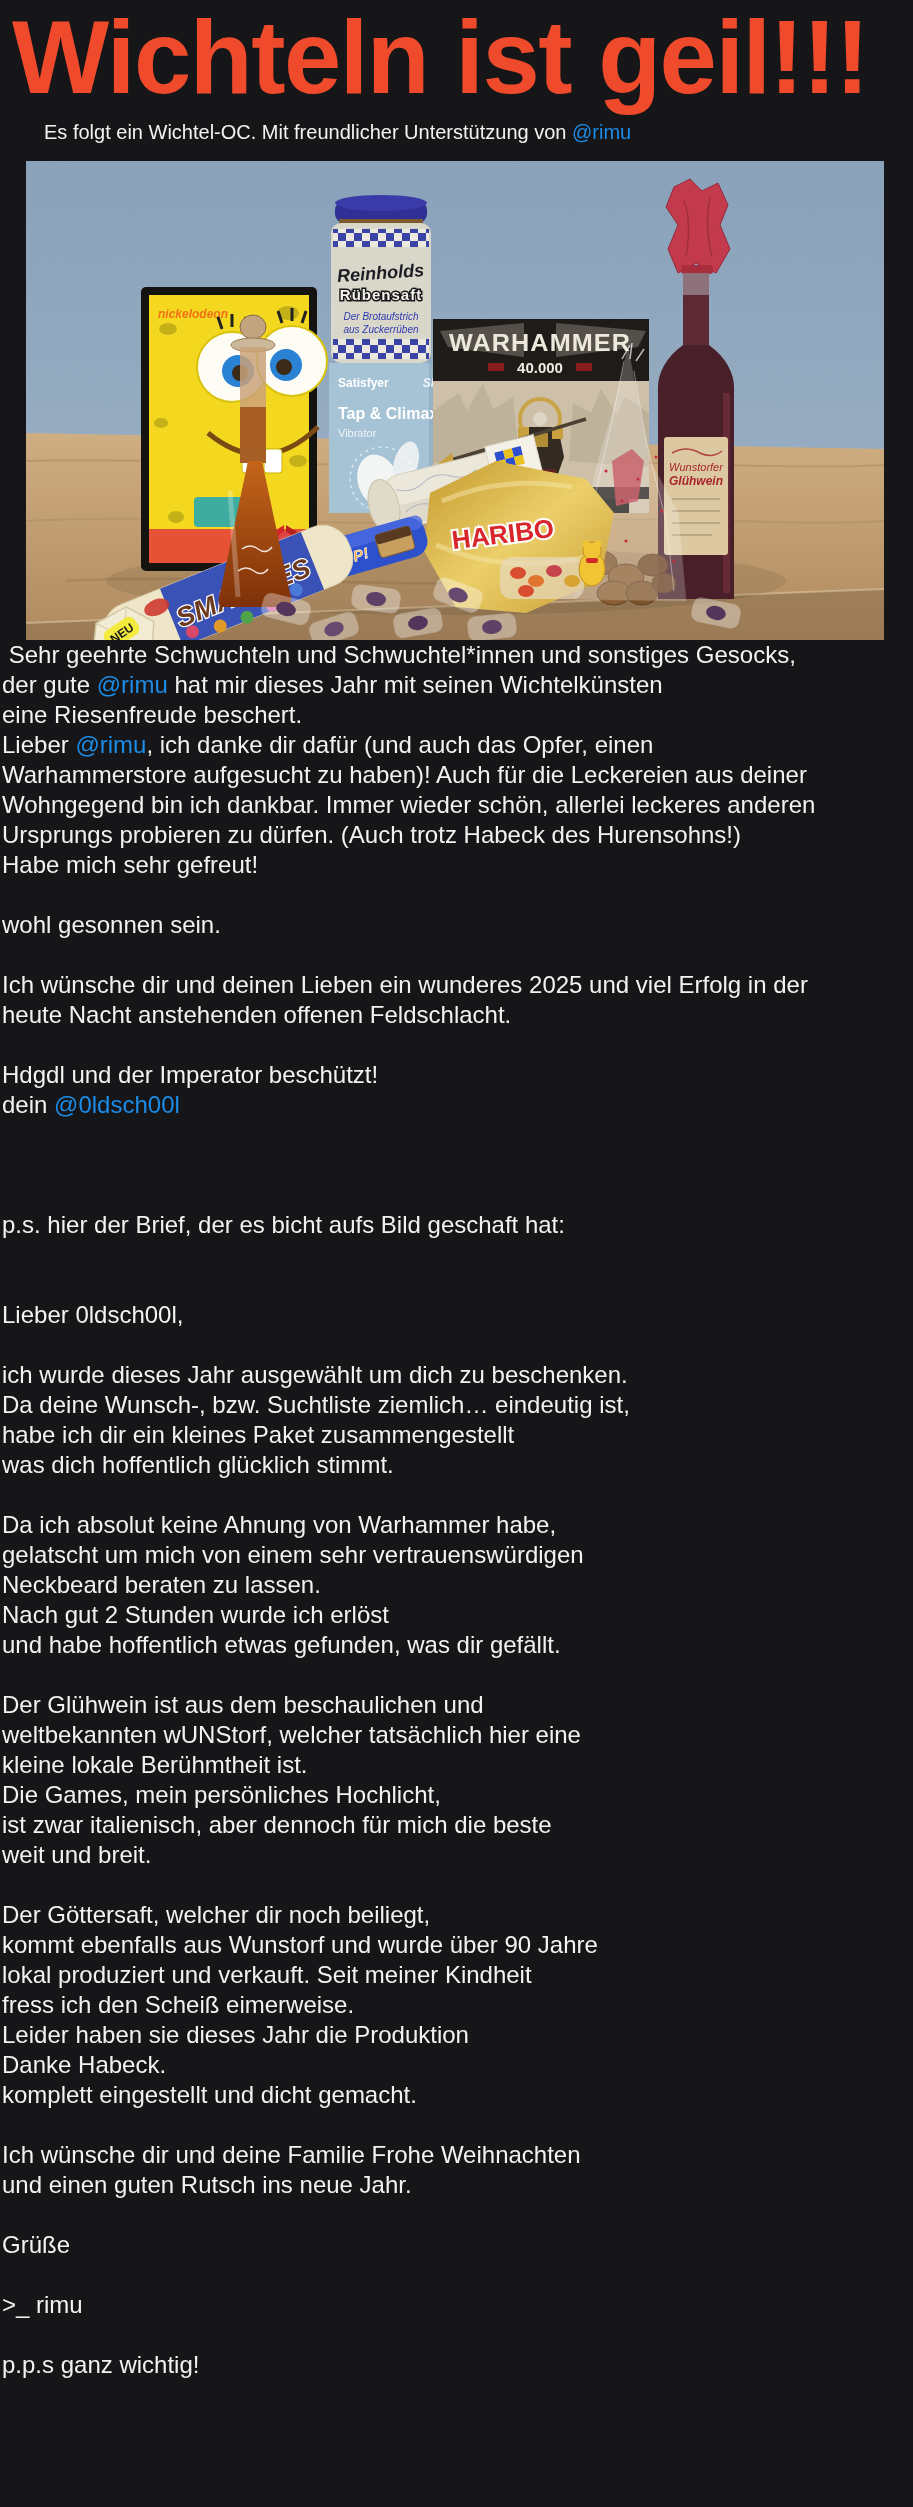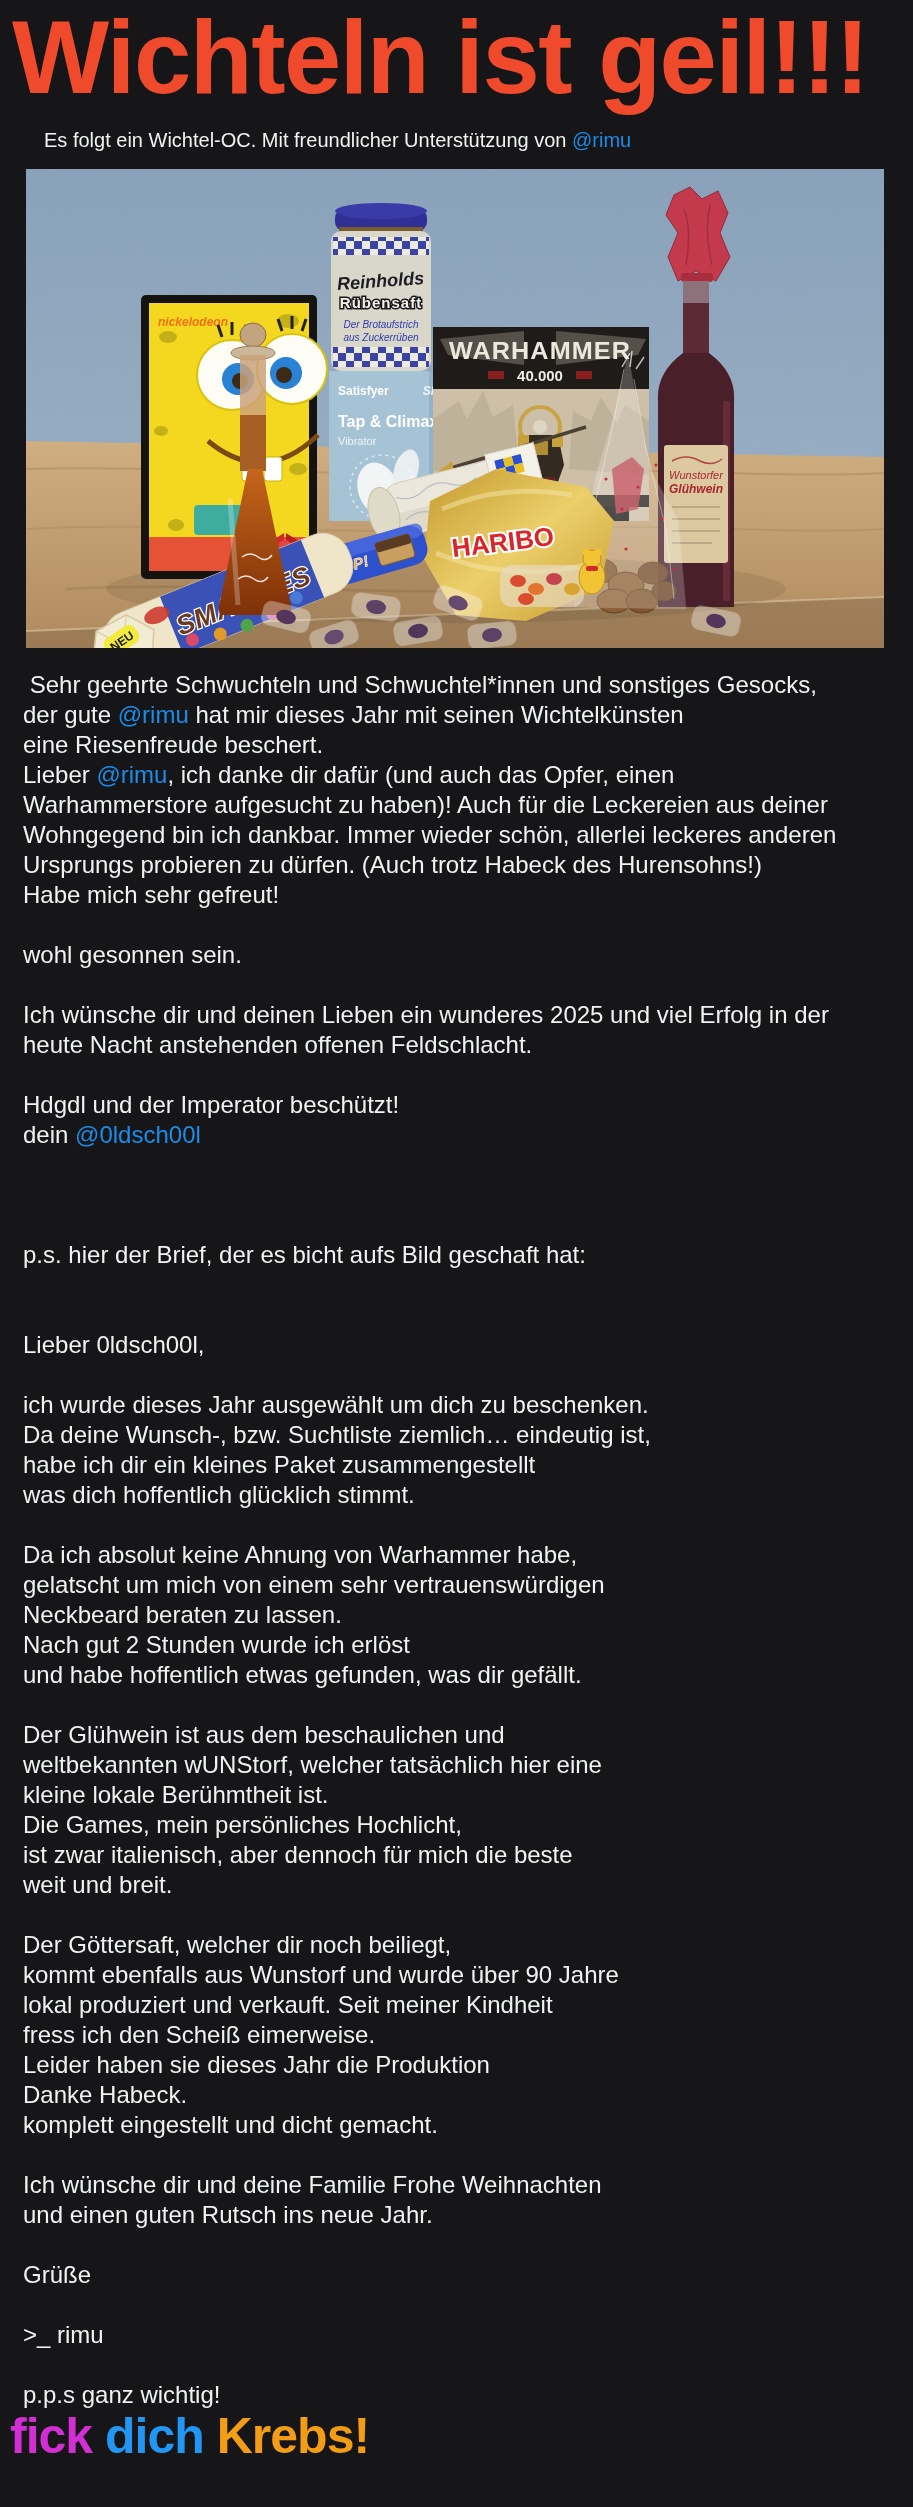--- a/index.html
+++ b/index.html
@@ -6,34 +6,34 @@
     --bg:#161618; --text:#f0f3f2; --link:#1b8ce8; --title:#ee4a2b;
   }
   html,body{margin:0;padding:0;}
   body{
     width:913px;height:2507px;overflow:hidden;
     background:var(--bg);
     font-family:"Liberation Sans",sans-serif;
     color:var(--text);
   }
   .title{
-    margin:8px 0 16px 0;padding-left:12px;
+    margin:8px 0 8px 0;padding-left:12px;
     font-size:103px;font-weight:700;letter-spacing:-1.5px;line-height:.98;
     color:var(--title);white-space:nowrap;
   }
   .subtitle{
     margin-top:2px;text-align:left;
     font-size:20px;line-height:30px;color:var(--text);white-space:pre;margin-left:44px;
   }
   .photo{
     width:858px;height:479px;margin:14px 0 0 26px;
     background:#8fa6bd;overflow:hidden;
   }
   .letter{
-    margin-top:22px;padding:0 8px 0 23px;
+    padding:0 8px 0 2px;
     font-size:24px;line-height:30px;color:var(--text);
   }
   .line{min-height:30px;white-space:pre-wrap;}
   .ulink{color:var(--link);cursor:pointer;}
   .cancer{
     padding-left:10px;margin-top:0;
     font-size:50px;line-height:52px;font-weight:700;letter-spacing:-1px;white-space:pre;
   }
   svg text{font-family:"Liberation Sans",sans-serif;}
 </style>
@@ -384,15 +384,14 @@
       <div class="line"><span>Ich wünsche dir und deine Familie Frohe Weihnachten</span></div>
       <div class="line"><span>und einen guten Rutsch ins neue Jahr.</span></div>
       <div class="line">​</div>
       <div class="line"><span>Grüße</span></div>
       <div class="line">​</div>
       <div class="line"><span>&gt;_ rimu</span></div>
       <div class="line">​</div>
       <div class="line"><span>p.p.s ganz wichtig!</span></div>
     </div>
 
-  <div class="cancer" id="cancer"><span style="color: rgb(211, 46, 211);">fick </span><span style="color: rgb(33, 150, 243);">dich </span><span style="color: rgb(243, 157, 22);">Krebs!</span></div>
 
 </div>
 
 </body></html>

